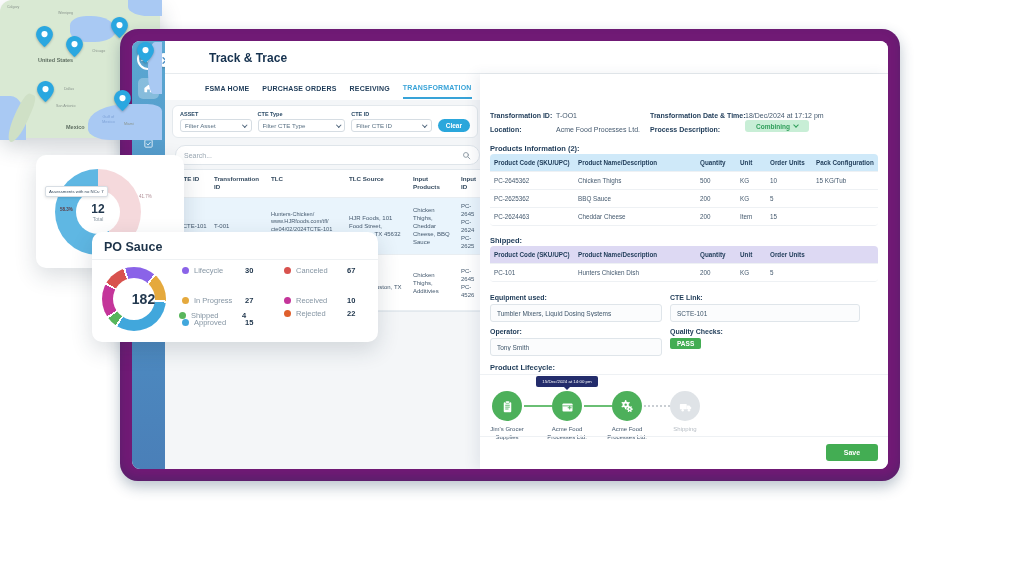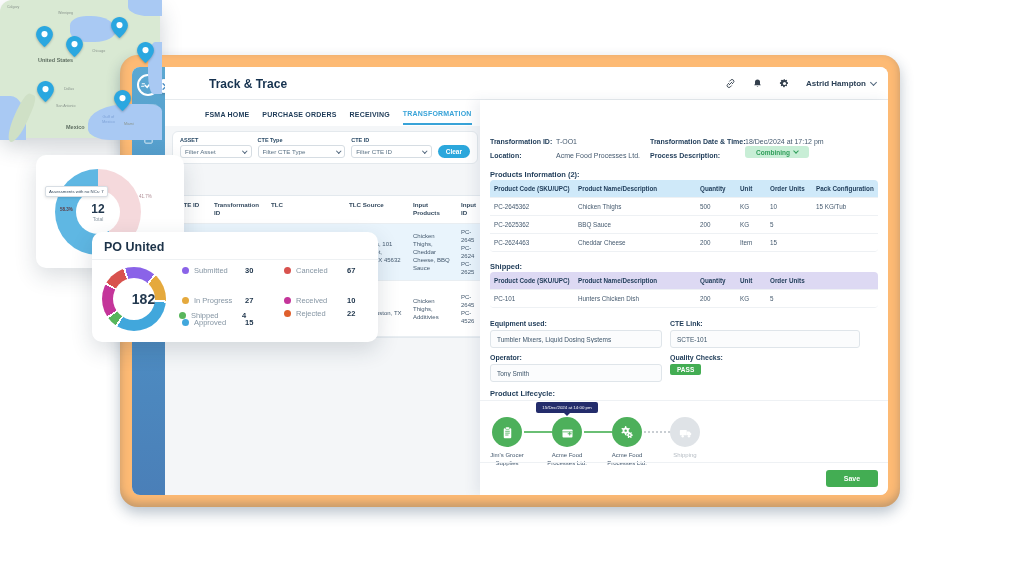--- a/index.html
+++ b/index.html
@@ -1,22 +1,22 @@
 <!DOCTYPE html>
 <html><head>
 <meta charset="utf-8">
 <style>
   * { margin:0; padding:0; box-sizing:border-box; font-family:"Liberation Sans", sans-serif; }
   html,body { width:1024px; height:576px; background:#ffffff; overflow:hidden; position:relative; }
   .abs { position:absolute; }
   .pre { white-space:pre-line; }
 
   
-  .window { position:absolute; left:120px; top:55px; width:780px; height:452px;
-    background:#fdba74; border-radius:18px;
+  .window { position:absolute; left:120px; top:29px; width:780px; height:452px;
+    background:#701a75; border-radius:18px;
     box-shadow:0 6px 14px rgba(30,60,90,.30), inset 0 -4px 8px rgba(20,50,80,.25); }
   .app { position:absolute; left:12px; top:12px; right:12px; bottom:12px;
     background:#f4f6f8; border-radius:8px; overflow:hidden; }
 
   
   .sidebar { position:absolute; left:0; top:0; width:33px; height:100%;
     background:linear-gradient(180deg,#5ba8d2 0%, #4e8fc4 55%, #4a7fb8 100%); }
   .side-ico { position:absolute; left:6px; width:21px; height:21px; display:flex; align-items:center; justify-content:center; border-radius:5px; }
   .side-ico.active { background:rgba(255,255,255,.28); }
   .logo-circ { position:absolute; left:5px; top:7px; width:22px; height:22px; border-radius:50%;
@@ -158,45 +158,20 @@
       </div>
       <div class="side-ico" style="top:122px;">
         <svg width="11" height="11" viewBox="0 0 24 24">
             <path d="M5 20V9M12 20V4M19 20v-7" stroke="#e6f2f9" stroke-width="2.4" stroke-linecap="round"></path>
           </svg>
       </div>
     </div>
 
     <div class="hdr">
       <div class="hdr-title">Track &amp; Trace</div>
-      <div class="hdr-right">
-        <span>
-          <svg width="11" height="11" viewBox="0 0 24 24" fill="none" stroke="#333f4d" stroke-width="2" stroke-linecap="round">
-              <path d="M10 7l2.5-2.5a4 4 0 0 1 5.7 5.7L15.7 12.7"></path>
-              <path d="M14 17l-2.5 2.5a4 4 0 0 1-5.7-5.7L8.3 11.3"></path>
-              <path d="M9 15l6-6"></path>
-            </svg>
-        </span>
-        <span>
-          <svg width="11" height="11" viewBox="0 0 24 24">
-              <path d="M12 3a5.5 5.5 0 0 0-5.5 5.5V13l-1.8 2.8h14.6L17.5 13V8.5A5.5 5.5 0 0 0 12 3z" fill="#333f4d"></path>
-              <path d="M10.3 18.3a1.8 1.8 0 0 0 3.4 0z" fill="#333f4d"></path>
-            </svg>
-        </span>
-        <span>
-          <svg width="11" height="11" viewBox="0 0 24 24" fill="#333f4d">
-              <path d="M12 2l1.2 3 3-1.2 1.6 1.6-1.2 3 3 1.2v2.8l-3 1.2 1.2 3-1.6 1.6-3-1.2-1.2 3h-2.4l-1.2-3-3 1.2-1.6-1.6 1.2-3-3-1.2v-2.8l3-1.2-1.2-3L6.4 3.8l3 1.2L10.8 2z"></path>
-              <circle cx="12" cy="12" r="3.4" fill="#fff"></circle>
-            </svg>
-        </span>
-        <span class="hdr-user">
-          <span>Astrid Hampton</span>
-          <span class="chev"></span>
-        </span>
-      </div>
     </div>
 
     <div class="tabs">
       <div class="tab">FSMA HOME</div>
       <div class="tab">PURCHASE ORDERS</div>
       <div class="tab">RECEIVING</div>
       <div class="tab active">TRANSFORMATION</div>
       <div class="tab">SHIPPING</div>
       <div class="tab">TRACEABILITY</div>
     </div>
@@ -219,20 +194,29 @@
       <div class="fgroup" style="width:90px;">
         <span class="flabel">CTE ID</span>
         <div class="fselect">
           <span>Filter CTE ID</span>
             <span class="chev" style="width:3.5px;height:3.5px;"></span>
         </div>
       </div>
       <button class="btn-clear">Clear</button>
     </div>
 
+    <div class="search">
+      <input placeholder="Search..." style="">
+      <span>
+        <svg width="9" height="9" viewBox="0 0 24 24" fill="none" stroke="#8a97a2" stroke-width="2.4" stroke-linecap="round">
+            <circle cx="10.5" cy="10.5" r="6.5"></circle>
+            <path d="M15.5 15.5L21 21"></path>
+          </svg>
+      </span>
+    </div>
 
     <div class="cte-table">
       <div class="cte-row cte-head">
         <div>CTE ID</div>
         <div>Transformation ID</div>
         <div>TLC</div>
         <div>TLC Source</div>
         <div>Input Products</div>
         <div>Input ID</div>
       </div>
@@ -418,30 +402,30 @@
   <div class="hole" style="left:40px; top:35px; width:44px; height:44px;">
     <span style="font-size:12px; font-weight:bold; color:#22384e;">12</span>
     <span style="font-size:5px; color:#8a97a2;">Total</span>
   </div>
   <div class="nc-tip">Assessments with no NCs: 7</div>
   <span class="abs" style="left:24px; top:52px; font-size:4.5px; font-weight:bold; color:#5c3a44;">58.3%</span>
   <span class="abs" style="left:103px; top:39px; font-size:4.5px; color:#b08d95;">41.7%</span>
 </div>
 
 <div class="card po-card">
-  <div class="po-title">PO United</div>
+  <div class="po-title">PO Sauce</div>
   <div class="po-divider"></div>
   <div class="donut" id="po-donut" style="left: 10px; top: 35px; width: 64px; height: 64px; background: conic-gradient(from -20deg, rgb(255, 255, 255) 0deg, rgb(255, 255, 255) 4deg, rgb(138, 99, 232) 4deg, rgb(138, 99, 232) 59.3407deg, rgb(255, 255, 255) 59.3407deg, rgb(255, 255, 255) 63.3407deg, rgb(229, 169, 61) 63.3407deg, rgb(229, 169, 61) 112.747deg, rgb(255, 255, 255) 112.747deg, rgb(255, 255, 255) 116.747deg, rgb(65, 167, 220) 116.747deg, rgb(65, 167, 220) 231.429deg, rgb(255, 255, 255) 231.429deg, rgb(255, 255, 255) 235.429deg, rgb(88, 182, 92) 235.429deg, rgb(88, 182, 92) 253.187deg, rgb(255, 255, 255) 253.187deg, rgb(255, 255, 255) 257.187deg, rgb(196, 53, 154) 257.187deg, rgb(196, 53, 154) 316.484deg, rgb(255, 255, 255) 316.484deg, rgb(255, 255, 255) 320.484deg, rgb(216, 82, 78) 320.484deg, rgb(216, 82, 78) 360deg);"></div>
   <div class="hole" style="left:21px; top:46px; width:42px; height:42px;">
     <span style="font-size:14px; font-weight:bold; color:#22384e;margin-left:19px;">182</span>
   </div>
 
   <div class="leg-item" style="left:90px; top:34px;">
     <span class="dot" style="background: rgb(138, 99, 232);"></span>
-    <span class="leg-label">Submitted</span>
+    <span class="leg-label">Lifecycle</span>
       <span class="leg-val">30</span>
   </div>
   <div class="leg-item" style="left:90px; top:49px;margin-top:37px;">
     <span class="dot" style="background: rgb(65, 167, 220);"></span>
     <span class="leg-label">Approved</span>
       <span class="leg-val">15</span>
   </div>
   <div class="leg-item" style="left:90px; top:64px;">
     <span class="dot" style="background: rgb(229, 169, 61);"></span>
     <span class="leg-label">In Progress</span>

